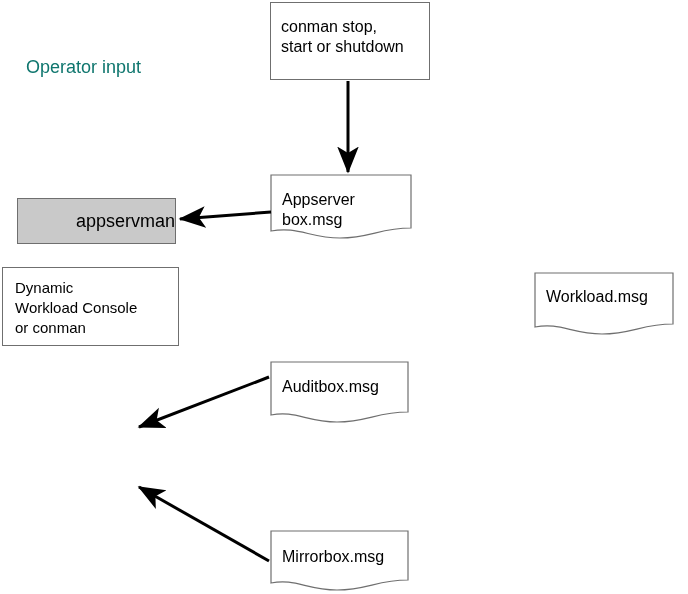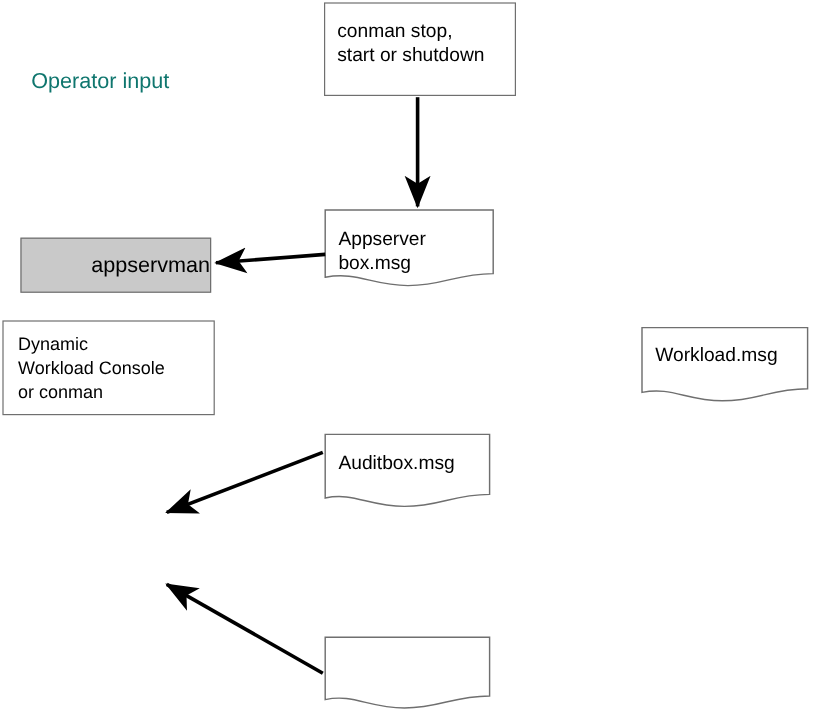--- a/index.html
+++ b/index.html
@@ -120,20 +120,21 @@
       <path d="M1,1 L138,1 L138,51 C107,51 97,61 67,61 C37,61 25,49 1,54 Z" fill="#ffffff" stroke="#6f6f6f" stroke-width="1.2"></path>
     </svg>
     <div class="doctxt fs16" style="top:16px;">Auditbox.msg</div>
   </div>
 
 
   <div class="doc" style="left:270px; top:530px; width:139px; height:62px;">
     <svg width="139" height="62" viewBox="0 0 139 62">
       <path d="M1,1 L138,1 L138,50 C107,50 97,60 67,60 C37,60 25,48 1,53 Z" fill="#ffffff" stroke="#6f6f6f" stroke-width="1.2"></path>
     </svg>
+    <div class="doctxt fs16" style="top:17px;">Mirrorbox.msg</div>
   </div>
 
   <svg class="edge" viewBox="0 0 688 594">
     <defs>
       <marker id="ah" markerWidth="10" markerHeight="10" refX="8.5" refY="4" orient="auto" markerUnits="strokeWidth">
         <path d="M0,0.4 L9,4 L0,7.6 L2.2,4 Z" fill="#000000"></path>
       </marker>
     </defs>
 
     <line x1="348" y1="81" x2="348" y2="172" stroke="#000000" stroke-width="3" marker-end="url(#ah)"></line>

